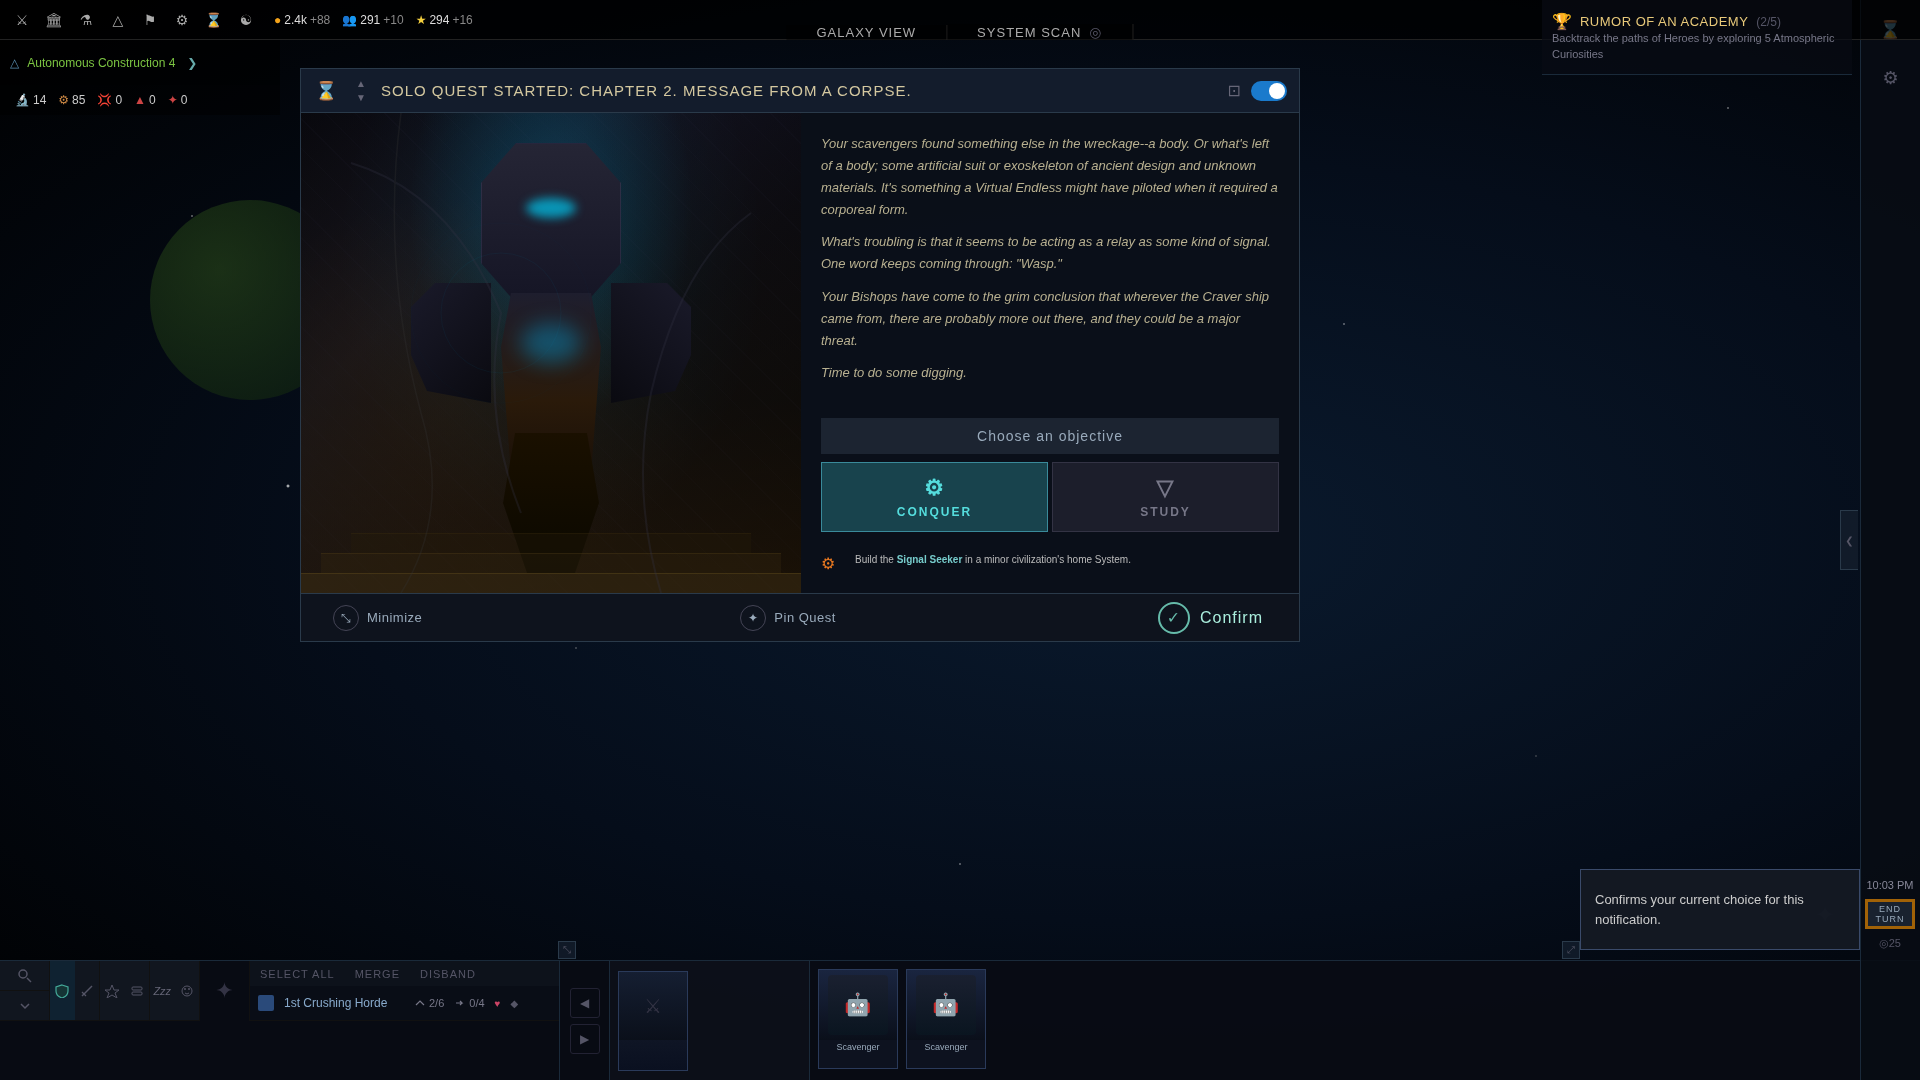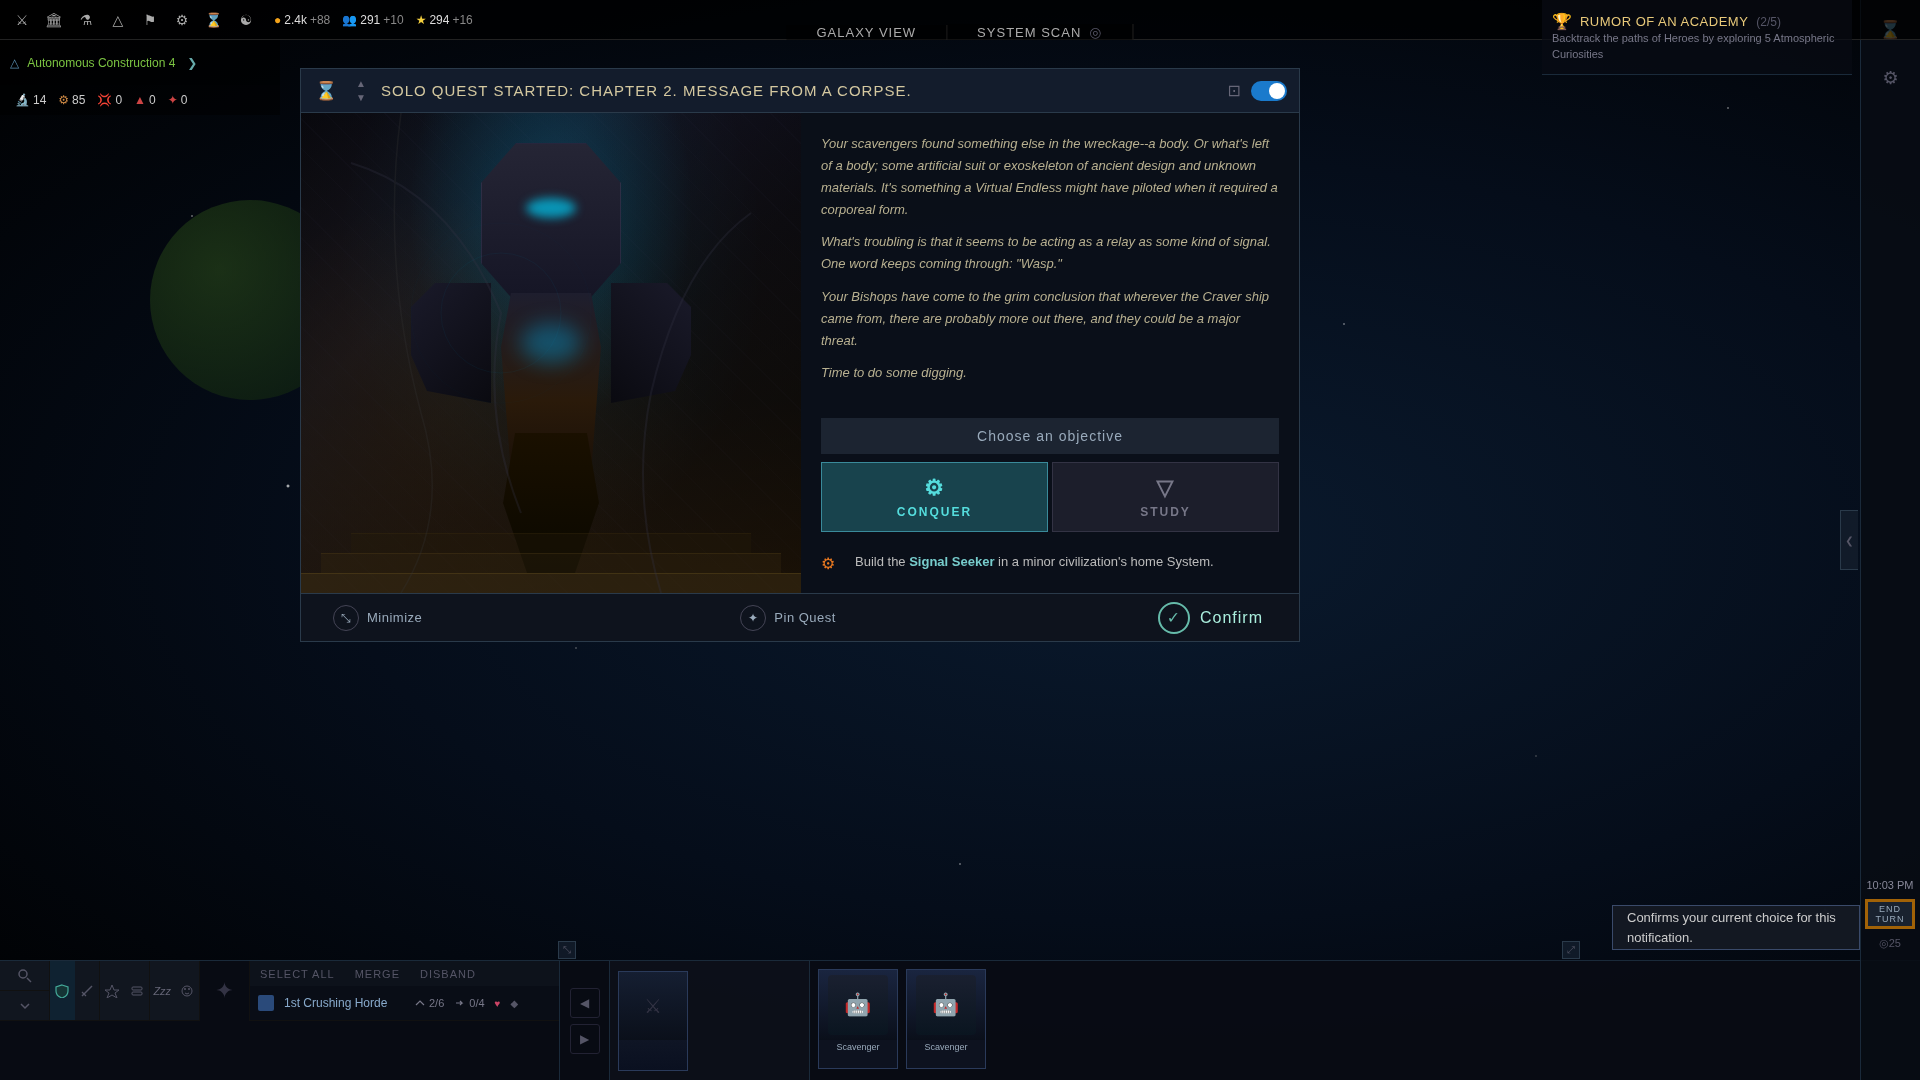--- a/index.html
+++ b/index.html
@@ -388,21 +388,21 @@
     .obj-detail-icon {
       width: 24px;
       height: 24px;
       color: #e87820;
       font-size: 16px;
       flex-shrink: 0;
       margin-top: 2px;
     }
 
     .obj-detail-text {
-      font-size: 13px;
+      font-size: 10px;
       color: #bbb;
       line-height: 1.5;
     }
 
     .obj-detail-text strong { color: #7cc; }
 
     
     .reward-section {
       display: flex;
       align-items: center;
@@ -601,24 +601,24 @@
       color: #9ab;
       text-align: center;
       padding: 2px;
     }
 
     
     .tooltip-box {
       position: absolute;
       right: 60px;
       bottom: 130px;
-      width: 248px;
+      width: 280px;
       background: rgba(20,25,35,0.97);
       border: 1px solid #3a4a6a;
-      padding: 2px 14px;
+      padding: 20px 14px;
       font-size: 13px;
       color: #ccc;
       line-height: 1.5;
       z-index: 200;
     }
 
     
     .right-panel {
       position: absolute;
       right: 0;

